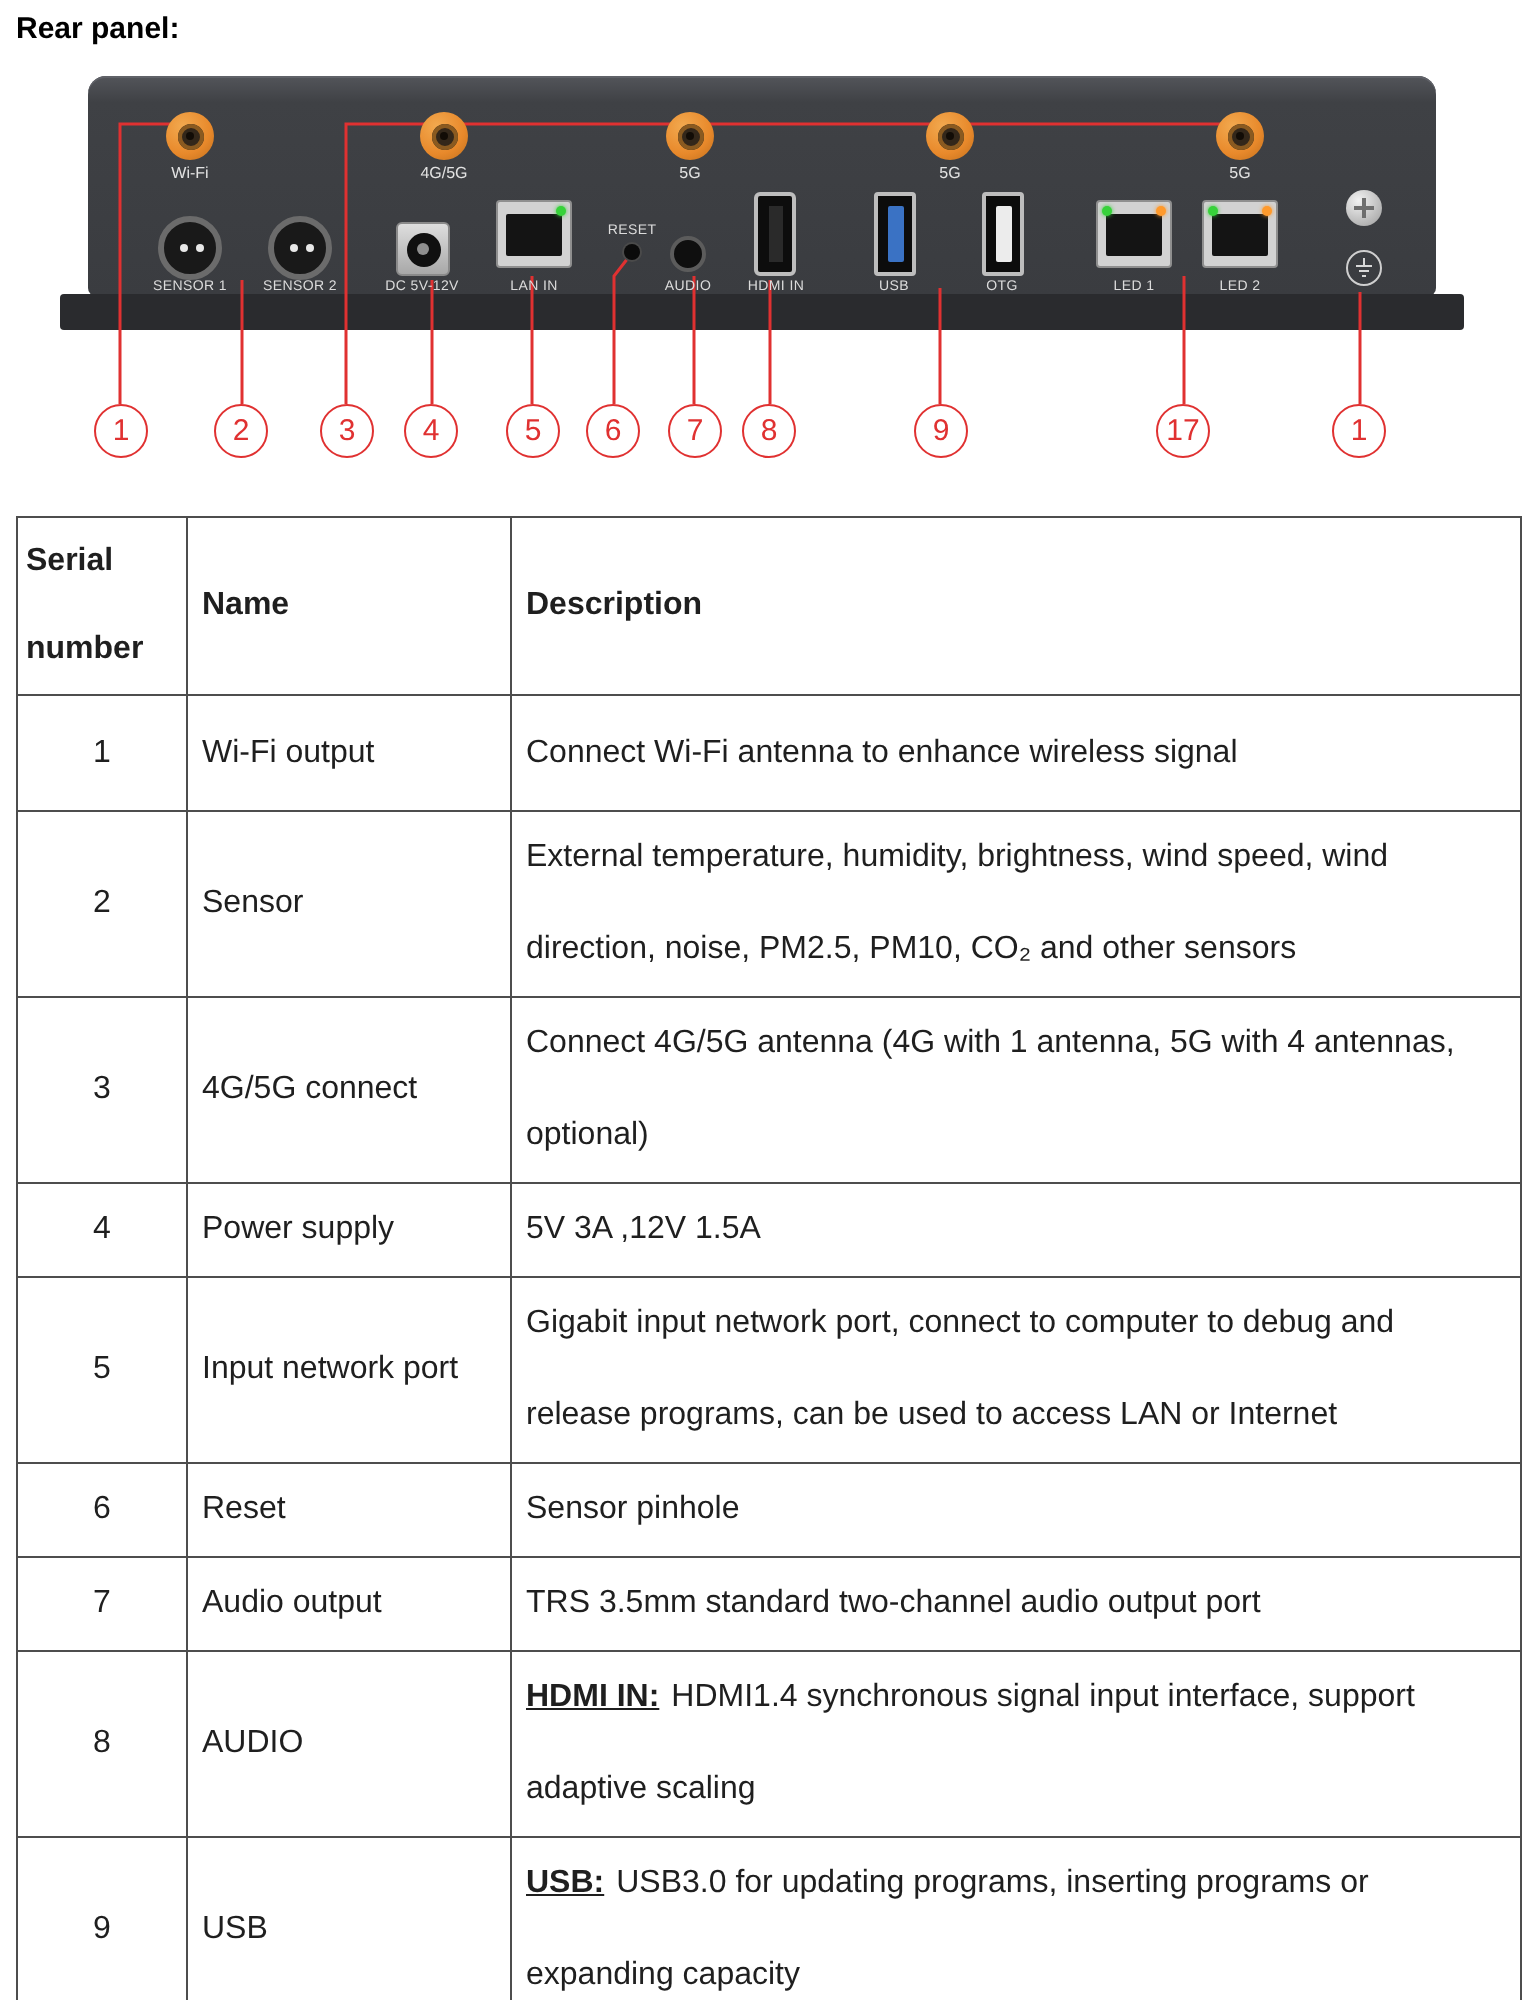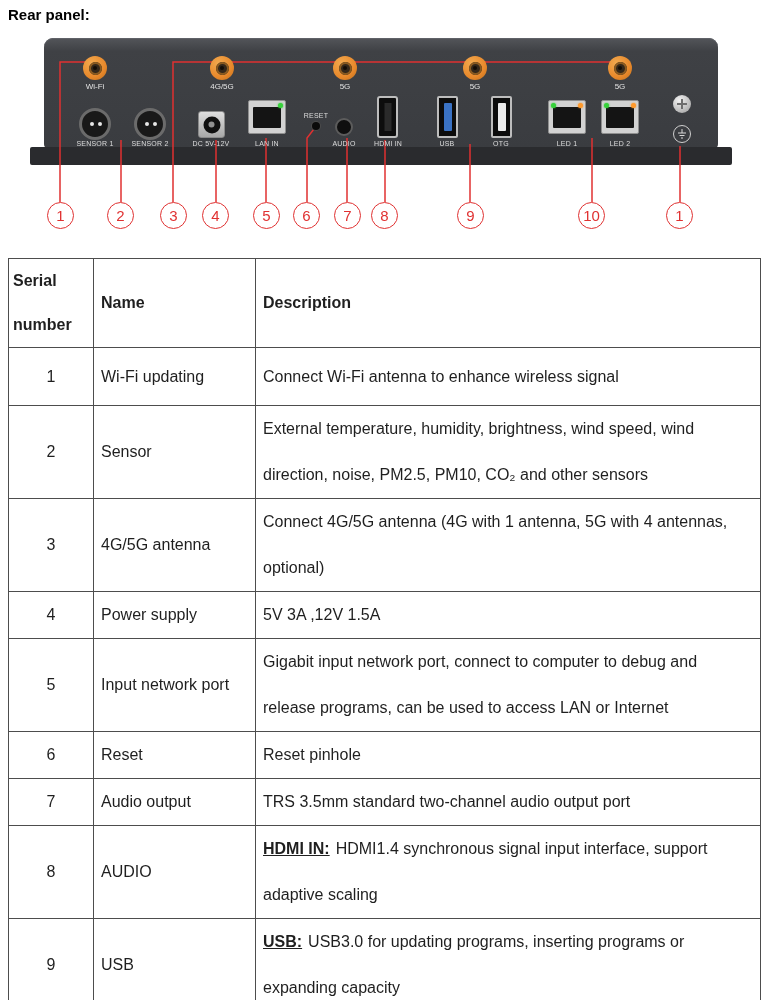--- a/index.html
+++ b/index.html
@@ -200,67 +200,67 @@
 
     <div class="callout" style="left:47px">1</div>
     <div class="callout" style="left:107px">2</div>
     <div class="callout" style="left:160px">3</div>
     <div class="callout" style="left:202px">4</div>
     <div class="callout" style="left:253px">5</div>
     <div class="callout" style="left:293px">6</div>
     <div class="callout" style="left:334px">7</div>
     <div class="callout" style="left:371px">8</div>
     <div class="callout" style="left:457px">9</div>
-    <div class="callout" style="left:578px">10</div>
+    <div class="callout" style="left:578px">17</div>
     <div class="callout" style="left:666px">1</div>
   </div>
 
   <table class="spec-table">
     <colgroup>
         <col class="col-serial">
         <col class="col-name">
         <col class="col-desc">
       </colgroup>
     <thead>
       <tr style="height:88px">
         <th class="serial-h">Serial number</th>
         <th>Name</th>
         <th>Description</th>
       </tr>
     </thead>
     <tbody>
       <tr style="height:58px">
         <td class="serial">1</td>
-        <td class="name">Wi-Fi updating</td>
+        <td class="name">Wi-Fi output</td>
         <td class="desc"><span class="desc-bold"></span><span>Connect Wi-Fi antenna to enhance wireless signal</span></td>
       </tr>
       <tr style="height:92px">
         <td class="serial">2</td>
         <td class="name">Sensor</td>
         <td class="desc"><span class="desc-bold"></span><span>External temperature, humidity, brightness, wind speed, wind direction, noise, PM2.5, PM10, CO₂ and other sensors</span></td>
       </tr>
       <tr style="height:92px">
         <td class="serial">3</td>
-        <td class="name">4G/5G antenna</td>
+        <td class="name">4G/5G connect</td>
         <td class="desc"><span class="desc-bold"></span><span>Connect 4G/5G antenna (4G with 1 antenna, 5G with 4 antennas, optional)</span></td>
       </tr>
       <tr style="height:46px">
         <td class="serial">4</td>
         <td class="name">Power supply</td>
         <td class="desc"><span class="desc-bold"></span><span>5V 3A ,12V 1.5A</span></td>
       </tr>
       <tr style="height:92px">
         <td class="serial">5</td>
         <td class="name">Input network port</td>
         <td class="desc"><span class="desc-bold"></span><span>Gigabit input network port, connect to computer to debug and release programs, can be used to access LAN or Internet</span></td>
       </tr>
       <tr style="height:46px">
         <td class="serial">6</td>
         <td class="name">Reset</td>
-        <td class="desc"><span class="desc-bold"></span><span>Reset pinhole</span></td>
+        <td class="desc"><span class="desc-bold"></span><span>Sensor pinhole</span></td>
       </tr>
       <tr style="height:46px">
         <td class="serial">7</td>
         <td class="name">Audio output</td>
         <td class="desc"><span class="desc-bold"></span><span>TRS 3.5mm standard two-channel audio output port</span></td>
       </tr>
       <tr style="height:92px">
         <td class="serial">8</td>
         <td class="name">AUDIO</td>
         <td class="desc"><span class="desc-bold">HDMI IN:</span><span>HDMI1.4 synchronous signal input interface, support adaptive scaling</span></td>

